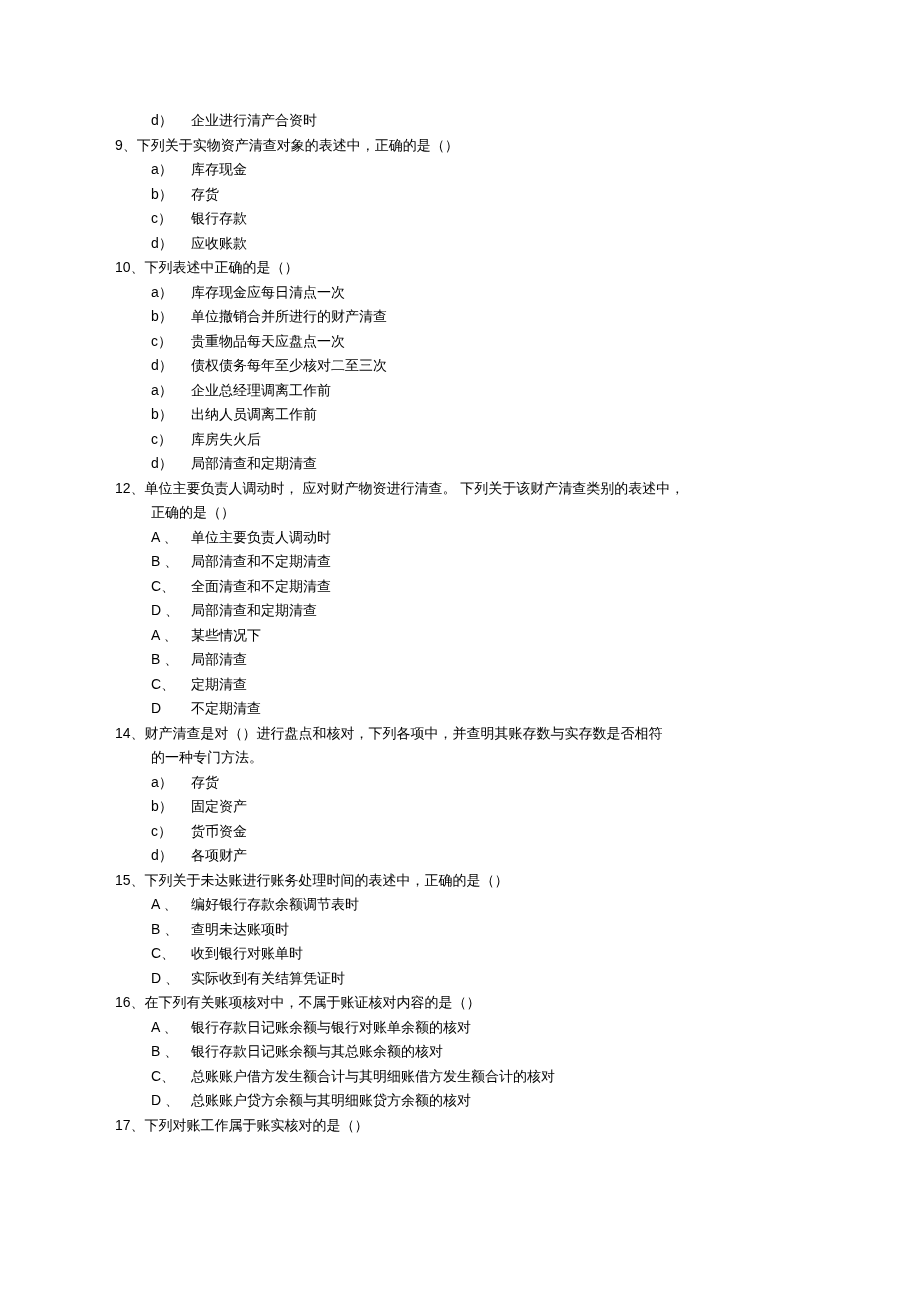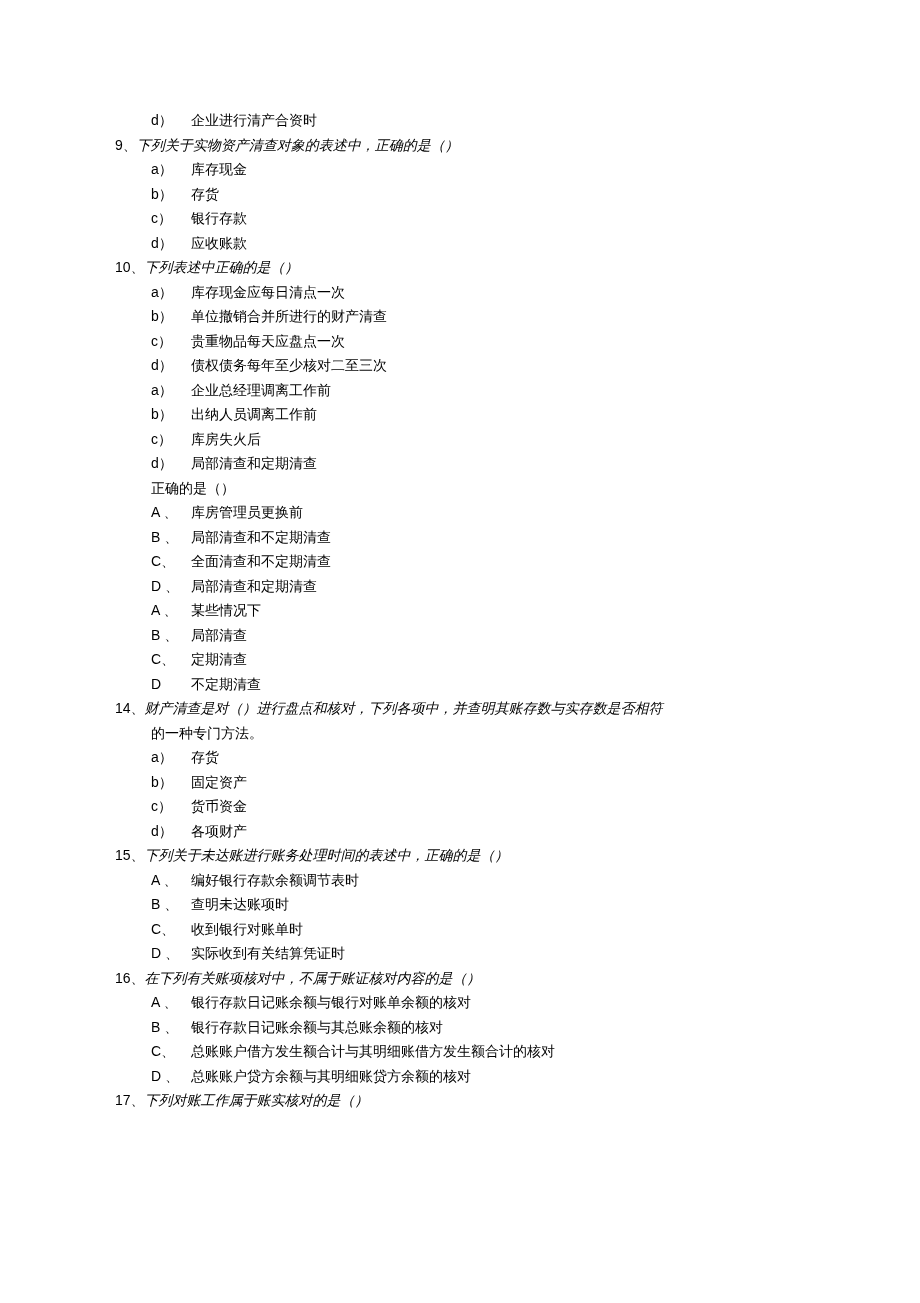--- a/index.html
+++ b/index.html
@@ -23,21 +23,20 @@
   .q-stem {
     display: flex;
     align-items: flex-start;
   }
   .q-num {
     flex: 0 0 auto;
     min-width: 20px;
   }
   .q-text {
     flex: 1 1 auto;
-    font-style: italic;
   }
   .q-text-indent {
     padding-left: 36px;
   }
   .options {
     padding-left: 36px;
   }
   .opt {
     display: flex;
     align-items: flex-start;
@@ -128,25 +127,29 @@
             <span class="opt-label">c）</span>
             <span class="opt-text">库房失火后</span>
           </div>
           <div class="opt">
             <span class="opt-label">d）</span>
             <span class="opt-text">局部清查和定期清查</span>
           </div>
         </div>
       </div>
       <div class="question">
+        <div class="q-stem">
+          <span class="q-num">12、</span>
+          <span class="q-text">单位主要负责人调动时， 应对财产物资进行清查。 下列关于该财产清查类别的表述中，</span>
+        </div>
         <div class="q-text-indent">正确的是（）</div>
         <div class="options">
           <div class="opt">
             <span class="opt-label">A 、</span>
-            <span class="opt-text">库房管理员更换前</span>
+            <span class="opt-text">单位主要负责人调动时</span>
           </div>
           <div class="opt">
             <span class="opt-label">B 、</span>
             <span class="opt-text">局部清查和不定期清查</span>
           </div>
           <div class="opt">
             <span class="opt-label">C、</span>
             <span class="opt-text">全面清查和不定期清查</span>
           </div>
           <div class="opt">

